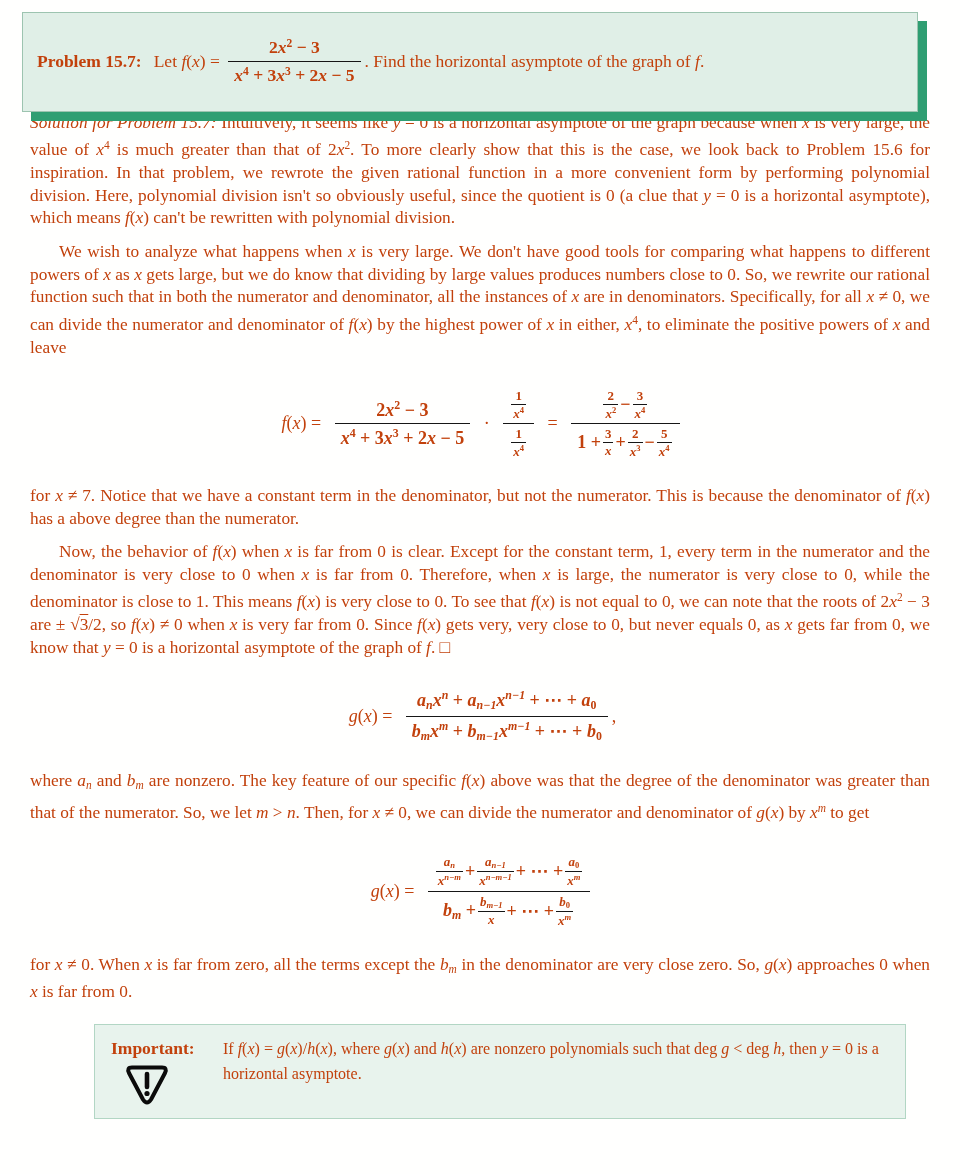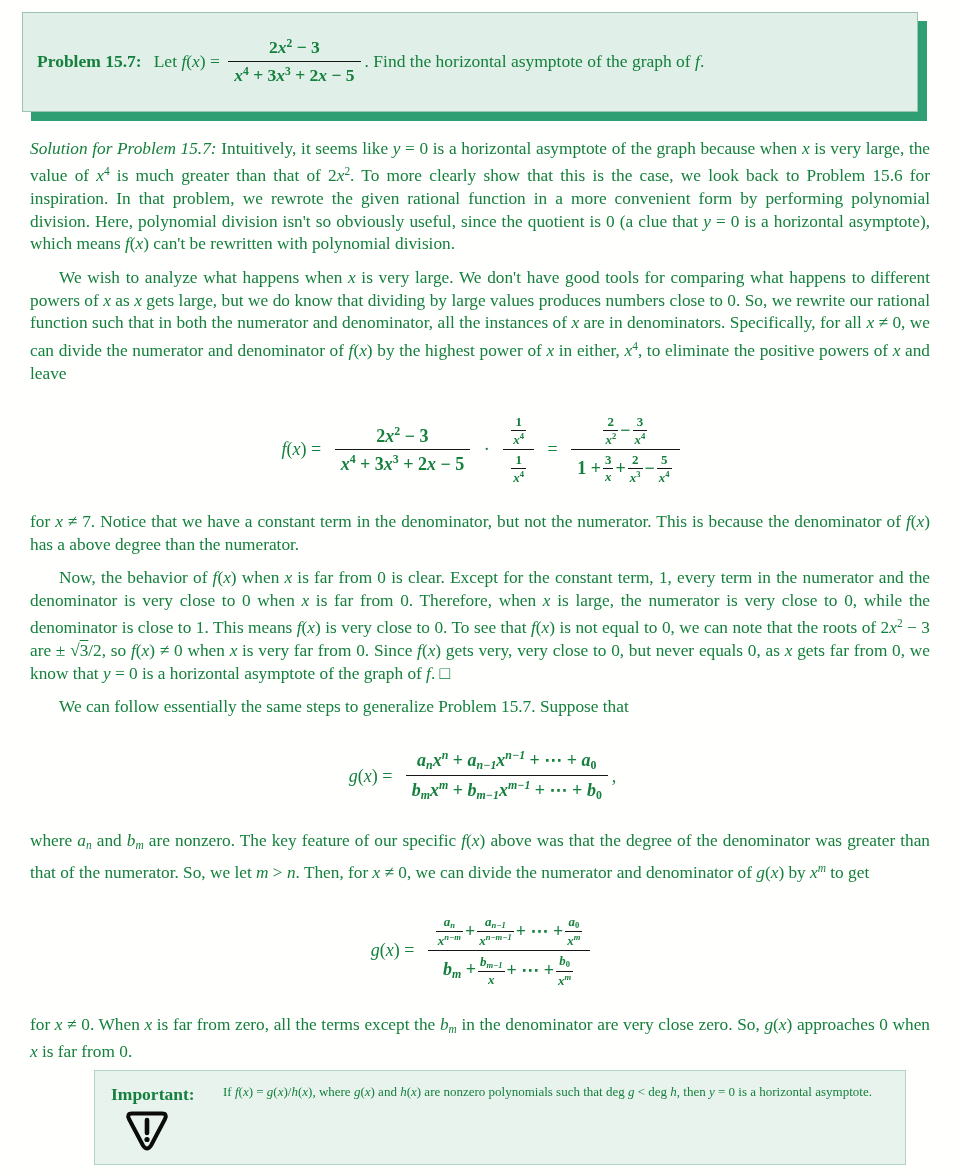--- a/index.html
+++ b/index.html
@@ -2,21 +2,21 @@
 <html style="--box-fill: #e0efe7; --box-border: #9dc4b0; --box-shadow: #2f9e72; --imp-fill: #e8f3ed; --imp-border: #b2d6c4;"><head>
 <meta charset="utf-8">
 <style>
   html,body{margin:0;padding:0;background:#ffffff;}
   .page{
     position:relative;
     width:960px;
     min-height:1174px;
     background:#fffffe;
     font-family:"Liberation Serif","DejaVu Serif",serif;
-    color:#15803d;
+    color:#c2410c;
     box-sizing:border-box;
     padding:10px 30px 8px 30px;
     overflow:hidden;
   }
   
   .it{font-style:italic;}
   .bf{font-weight:bold;}
   .sup{font-size:66%;vertical-align:0.55em;}
   .sub{font-size:66%;vertical-align:-0.28em;}
   .rad{text-decoration:overline;}
@@ -36,21 +36,21 @@
   }
   .problem-box .lbl{font-weight:bold;margin-right:12px;white-space:nowrap;}
 
   
   .para{
     font-size:17.3px;
     line-height:22.6px;
     text-align:justify;
     margin:0;
   }
-  .p1{margin-top:26px;}
+  .p1{}
   .gap{margin-top:11px;}
   .indent{text-indent:29px;}
 
   
   .equation{
     text-align:center;
     margin:13px 0 10px 0;
     font-size:18px;
     line-height:1.15;
   }
@@ -61,31 +61,31 @@
   .bfrac > .fd{display:block;padding:3px 6px 1px 6px;}
   .sfrac{display:inline-block;vertical-align:middle;text-align:center;font-size:72%;line-height:1.05;margin:0 2px;}
   .sfrac > .fn{display:block;border-bottom:1px solid #161616;padding:0 2px 1px 2px;}
   .sfrac > .fd{display:block;padding:1px 2px 0 2px;}
   .frow > span{vertical-align:middle;}
 
   
   .important-box{
     box-sizing:border-box;
     width:812px;
-    margin:7px 0 0 64px;
+    margin:20px 0 0 64px;
     background:var(--imp-fill);
     border:1px solid var(--imp-border);
     padding:11px 18px 12px 16px;
     display:flex;
     align-items:flex-start;
   }
   .important-left{width:106px;flex:none;display:flex;flex-direction:column;align-items:flex-start;}
   .important-left .lbl{font-weight:bold;font-size:17.5px;line-height:24px;white-space:nowrap;}
   .important-left svg{margin:4px 0 0 14px;display:block;}
-  .important-text{flex:1;font-size:13px;line-height:19px;padding-left:6px;}
+  .important-text{flex:1;font-size:16px;line-height:25px;padding-left:6px;}
 </style>
 </head>
 <body>
 
 <div class="page">
 
   <div class="problem-box">
     <span class="lbl"><span class="bf">Problem 15.7:</span></span>
     <span class="frow">
       <span><span>Let </span><span class="it">f</span><span>(</span><span class="it">x</span><span>) =</span></span>
@@ -106,21 +106,20 @@
     <span class="bfrac">
       <span class="fn frow"><span class="sfrac"><span class="fn"><span>2</span></span><span class="fd"><span class="it">x</span><span class="sup">2</span></span></span><span><span>−</span></span><span class="sfrac"><span class="fn"><span>3</span></span><span class="fd"><span class="it">x</span><span class="sup">4</span></span></span></span>
       <span class="fd frow"><span><span>1 +</span></span><span class="sfrac"><span class="fn"><span>3</span></span><span class="fd"><span class="it">x</span></span></span><span><span>+</span></span><span class="sfrac"><span class="fn"><span>2</span></span><span class="fd"><span class="it">x</span><span class="sup">3</span></span></span><span><span>−</span></span><span class="sfrac"><span class="fn"><span>5</span></span><span class="fd"><span class="it">x</span><span class="sup">4</span></span></span></span>
     </span>
   </div>
 
   <p class="para"><span>for </span><span class="it">x</span><span> ≠ 7.  Notice that we have a constant term in the denominator, but not the numerator.  This is because the denominator of </span><span class="it">f</span><span>(</span><span class="it">x</span><span>)</span><span> has a above degree than the numerator.</span></p>
 
   <p class="para gap indent"><span>Now, the behavior of </span><span class="it">f</span><span>(</span><span class="it">x</span><span>)</span><span> when </span><span class="it">x</span><span> is far from 0 is clear. Except for the constant term, 1, every term in the numerator and the denominator is very close to 0 when </span><span class="it">x</span><span> is far from 0.  Therefore, when </span><span class="it">x</span><span> is large, the numerator is very close to 0, while the denominator is close to 1.  This means </span><span class="it">f</span><span>(</span><span class="it">x</span><span>)</span><span> is very close to 0. To see that </span><span class="it">f</span><span>(</span><span class="it">x</span><span>)</span><span> is not equal to 0, we can note that the roots of 2</span><span class="it">x</span><span class="sup">2</span><span> − 3 are ± √</span><span class="rad">3</span><span>/2, so </span><span class="it">f</span><span>(</span><span class="it">x</span><span>)</span><span> ≠ 0 when </span><span class="it">x</span><span> is very far from 0.  Since </span><span class="it">f</span><span>(</span><span class="it">x</span><span>)</span><span> gets very, very close to 0, but never equals 0, as </span><span class="it">x</span><span> gets far from 0, we know that </span><span class="it">y</span><span> = 0 is a horizontal asymptote of the graph of </span><span class="it">f</span><span>. □</span></p>
 
-  <p class="para gap indent"><span>We can follow essentially the same steps to generalize Problem 15.7. Suppose that</span></p>
 
   <div class="equation">
     <span class="eq-tok"><span class="it">g</span><span>(</span><span class="it">x</span><span>) =</span></span>
     <span class="bfrac"><span class="fn"><span class="it">a</span><span class="it sub">n</span><span class="it">x</span><span class="it sup">n</span><span> + </span><span class="it">a</span><span class="it sub">n−1</span><span class="it">x</span><span class="it sup">n−1</span><span> + ⋯ + </span><span class="it">a</span><span class="sub">0</span></span><span class="fd"><span class="it">b</span><span class="it sub">m</span><span class="it">x</span><span class="it sup">m</span><span> + </span><span class="it">b</span><span class="it sub">m−1</span><span class="it">x</span><span class="it sup">m−1</span><span> + ⋯ + </span><span class="it">b</span><span class="sub">0</span></span></span><span><span>,</span></span>
   </div>
 
   <p class="para"><span>where </span><span class="it">a</span><span class="it sub">n</span><span> and </span><span class="it">b</span><span class="it sub">m</span><span> are nonzero.  The key feature of our specific </span><span class="it">f</span><span>(</span><span class="it">x</span><span>)</span><span> above was that the degree of the denominator was greater than that of the numerator.  So, we let </span><span class="it">m</span><span> &gt; </span><span class="it">n</span><span>.  Then, for </span><span class="it">x</span><span> ≠ 0, we can divide the numerator and denominator of </span><span class="it">g</span><span>(</span><span class="it">x</span><span>)</span><span> by </span><span class="it">x</span><span class="it sup">m</span><span> to get</span></p>
 
   <div class="equation">
     <span class="eq-tok"><span class="it">g</span><span>(</span><span class="it">x</span><span>) =</span></span>

